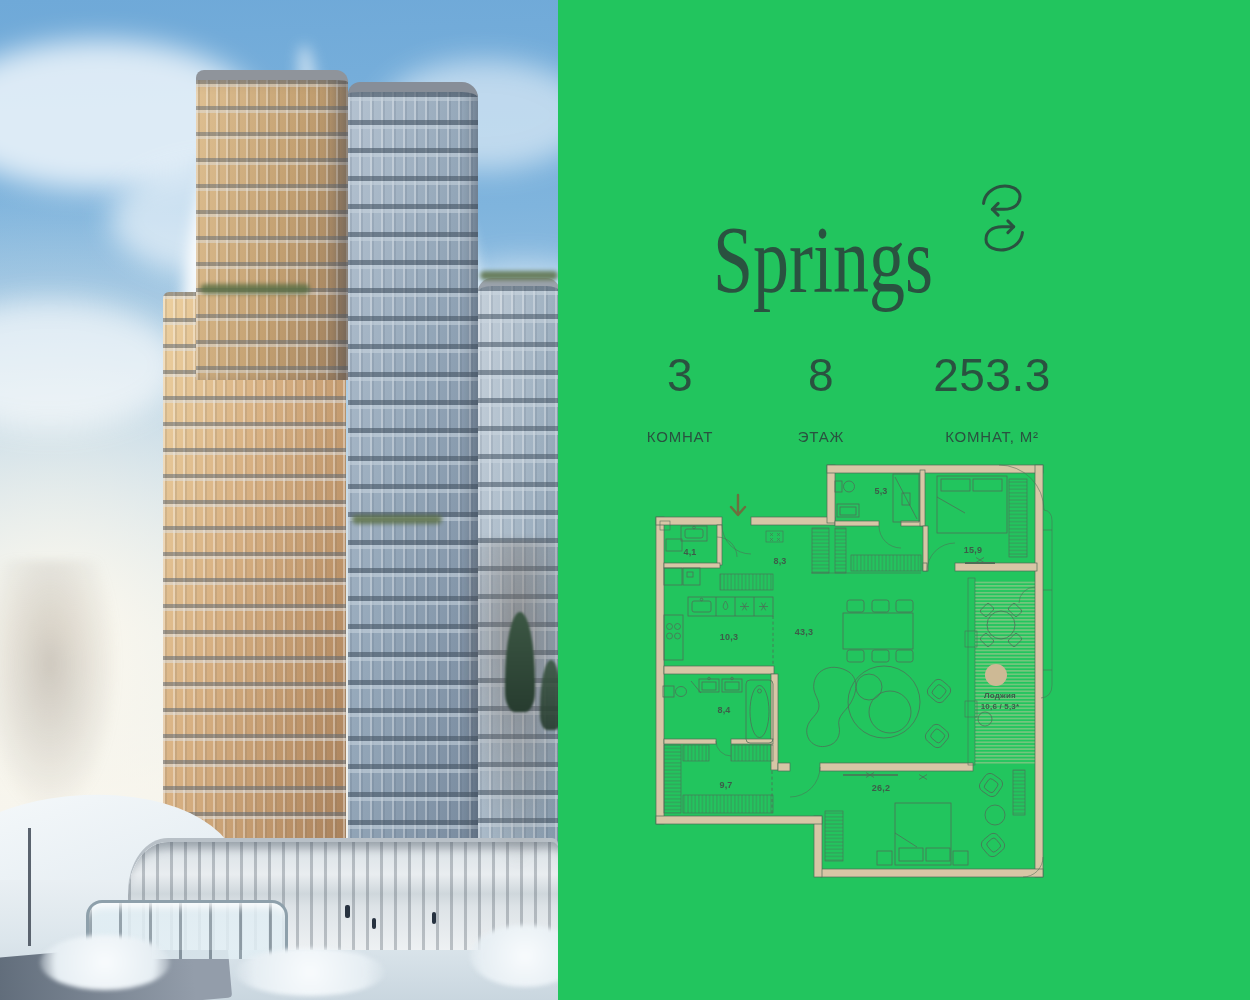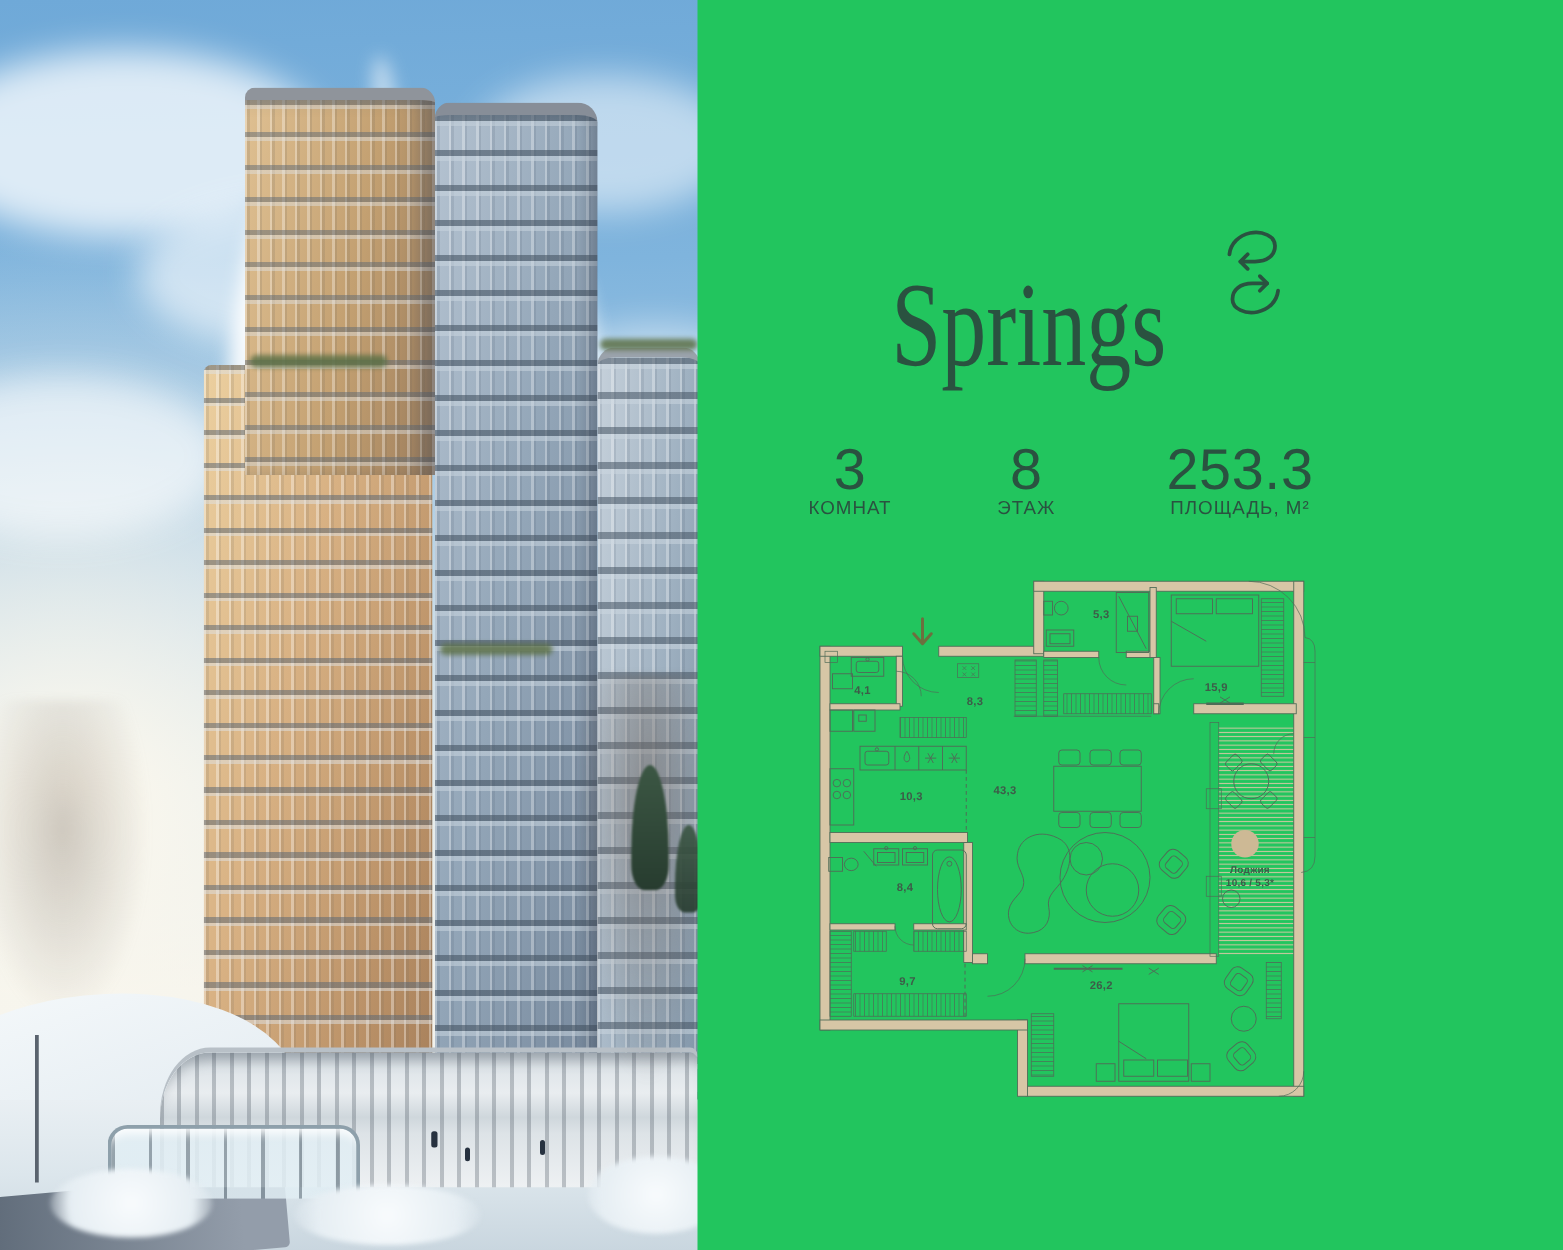--- a/index.html
+++ b/index.html
@@ -84,21 +84,21 @@
   .p3{left:432px;top:912px;width:4px;height:12px;}
 
   
   .panel{position:absolute;left:558px;top:0;width:736px;height:1000px;background:#22c55e;}
   .logo-text{position:absolute;left:155px;top:212px;font-family:"Liberation Serif",serif;
     font-size:96px;line-height:1;color:#2a5240;transform:scaleX(.75);transform-origin:left top;
     letter-spacing:0px;white-space:nowrap;}
   .logo-icon{position:absolute;left:413px;top:183px;width:64px;height:70px;}
   .stat{position:absolute;top:352px;width:220px;text-align:center;transform:translateX(-50%);color:#2a5240;}
   .stat .v{font-size:46px;font-weight:500;line-height:1;letter-spacing:.5px;}
-  .stat .l{font-size:15px;font-weight:500;letter-spacing:.8px;}
+  .stat .l{margin-top:30px;font-size:15px;font-weight:500;letter-spacing:.8px;}
   .st1{left:122px;} .st2{left:263px;} .st3{left:434px;}
 
   .plan{position:absolute;left:85px;top:455px;width:420px;height:460px;}
   .plan svg{width:100%;height:100%;display:block;}
   .w{fill:#d7c6a6;stroke:#4f6c57;stroke-width:.7;}
   .ln{fill:none;stroke:#4f6c57;stroke-width:.8;}
   .thin{stroke-width:.55;}
   .furn{fill:none;stroke:#4f6c57;stroke-width:.75;}
   .hh{fill:url(#hatchH);stroke:#4f6c57;stroke-width:.6;}
   .hv{fill:url(#hatchV);stroke:#4f6c57;stroke-width:.6;}
@@ -163,21 +163,21 @@
   <div class="stat st1">
     <div class="v">3</div>
     <div class="l">КОМНАТ</div>
   </div>
   <div class="stat st2">
     <div class="v">8</div>
     <div class="l">ЭТАЖ</div>
   </div>
   <div class="stat st3">
     <div class="v">253.3</div>
-    <div class="l">ПЛОЩАДЬ, М²</div>
+    <div class="l">КОМНАТ, М²</div>
   </div>
 
   <div class="plan">
   <svg viewBox="0 0 420 460">
     <defs>
       <pattern id="hatchH" width="4" height="3.6" patternUnits="userSpaceOnUse">
         <path d="M0,1.8 H4" stroke="#4f6c57" stroke-width="0.55"></path>
       </pattern>
       <pattern id="hatchV" width="3.6" height="4" patternUnits="userSpaceOnUse">
         <path d="M1.8,0 V4" stroke="#4f6c57" stroke-width="0.55"></path>

